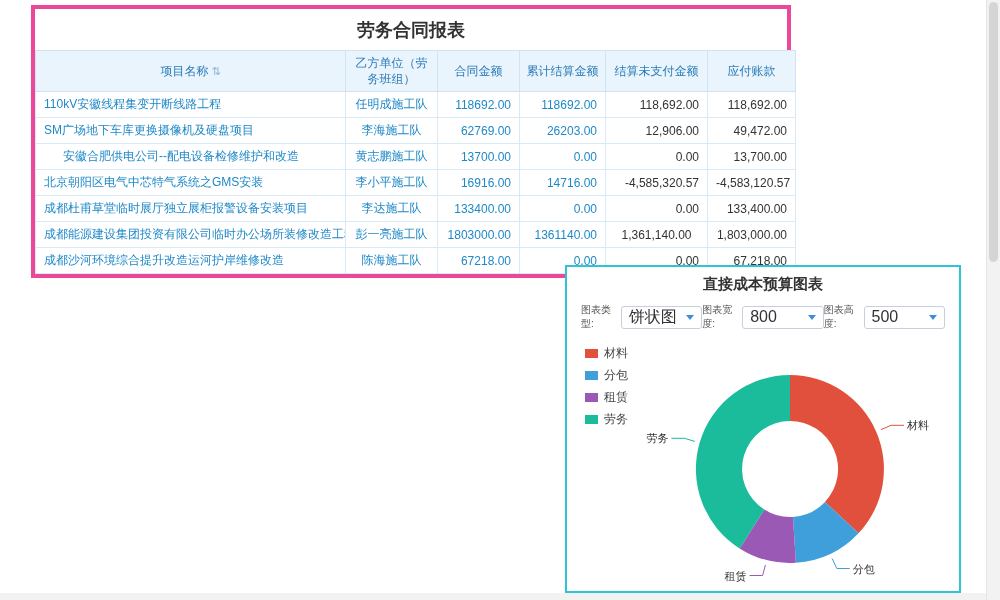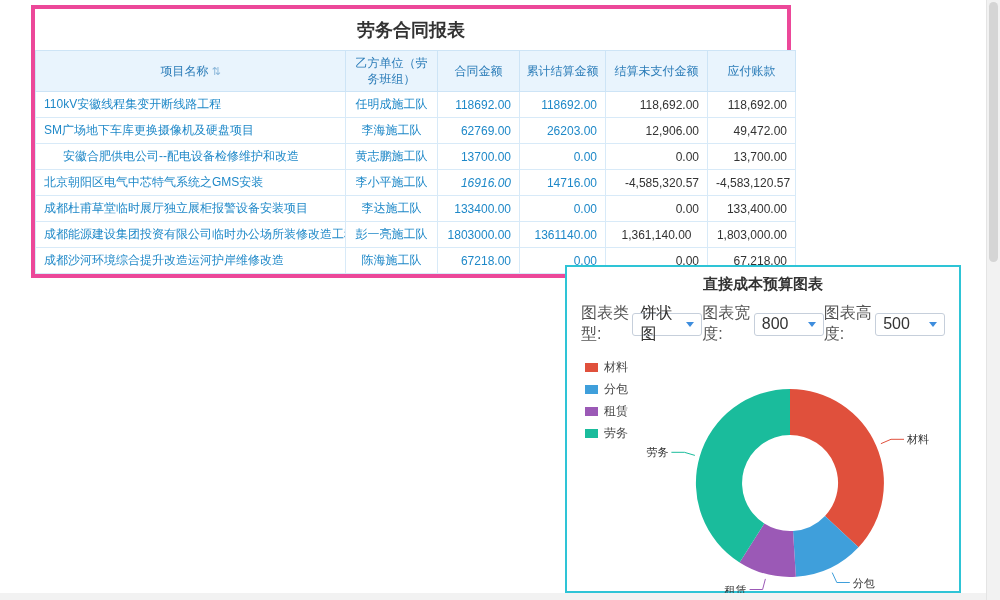--- a/index.html
+++ b/index.html
@@ -38,21 +38,21 @@
   }
   .chart-title {
     text-align:center; font-size:15px; font-weight:bold; color:#333;
     padding:8px 0 5px;
   }
   .chart-controls {
     display:flex; justify-content:space-between; align-items:center;
     padding:4px 14px 6px;
   }
   .ctrl-group { display:flex; align-items:center; }
-  .ctrl-label { font-size:16px; color:#555; margin-right:3px; }
+  .ctrl-label { font-size:10px; color:#555; margin-right:3px; }
   .select-box {
     width:92px; height:23px; border:1px solid #c6cfdb; border-radius:3px;
     background:#fff; display:flex; align-items:center; justify-content:space-between;
     padding:0 7px; cursor:pointer;
   }
   .select-value { font-size:16px; color:#333; }
   .select-caret {
     width:0; height:0;
     border-left:4px solid transparent; border-right:4px solid transparent;
     border-top:5px solid #3e8ddd;
@@ -117,21 +117,21 @@
           <td class="c-blue" style="text-align: left; padding-left: 27px;">安徽合肥供电公司--配电设备检修维护和改造</td>
           <td class="c-blue" style="text-align: center;">黄志鹏施工队</td>
           <td class="c-blue" style="text-align: right;">13700.00</td>
           <td class="c-blue" style="text-align: right;">0.00</td>
           <td class="c-dark" style="text-align: right;">0.00</td>
           <td class="c-dark" style="text-align: right;">13,700.00</td>
         </tr>
         <tr>
           <td class="c-blue" style="text-align: left;">北京朝阳区电气中芯特气系统之GMS安装</td>
           <td class="c-blue" style="text-align: center;">李小平施工队</td>
-          <td class="c-blue" style="text-align: right; font-style: italic;">16916.00</td>
+          <td class="c-blue" style="text-align: right;">16916.00</td>
           <td class="c-blue" style="text-align: right;">14716.00</td>
           <td class="c-dark" style="text-align: right;">-4,585,320.57</td>
           <td class="c-dark" style="">-4,583,120.57</td>
         </tr>
         <tr>
           <td class="c-blue" style="text-align: left;">成都杜甫草堂临时展厅独立展柜报警设备安装项目</td>
           <td class="c-blue" style="text-align: center;">李达施工队</td>
           <td class="c-blue" style="text-align: right;">133400.00</td>
           <td class="c-blue" style="text-align: right;">0.00</td>
           <td class="c-dark" style="text-align: right;">0.00</td>

